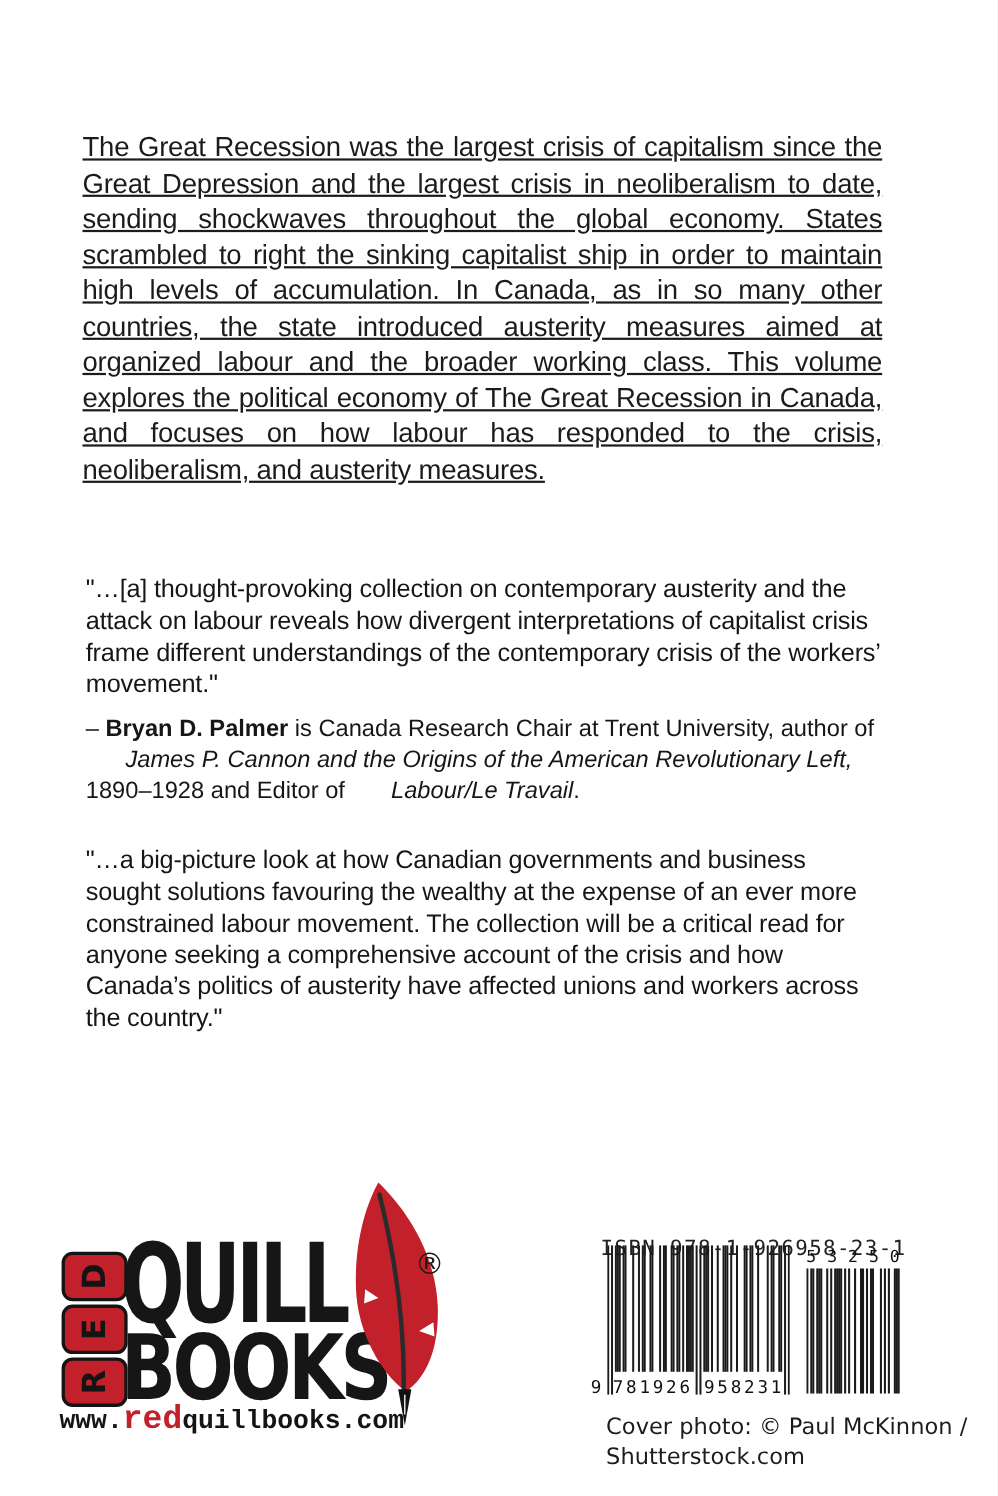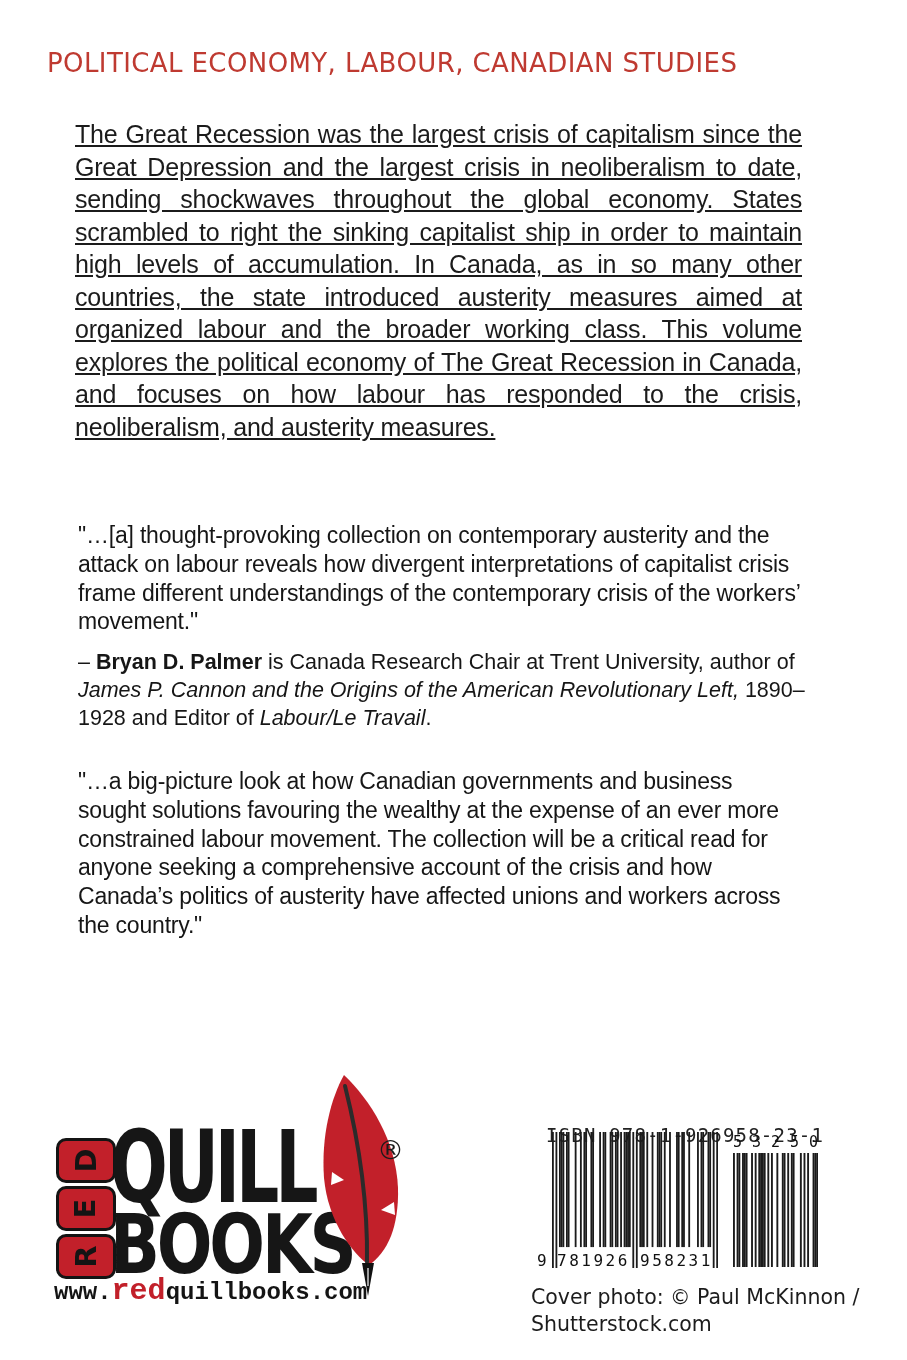--- a/index.html
+++ b/index.html
@@ -22,21 +22,21 @@
     letter-spacing:-.2px;color:#1b1b1b;text-decoration:underline;
   }
   
   .quote{left:78px;width:722px;font-size:23px;line-height:28.8px;color:#161616;letter-spacing:-.2px;}
   .quote-1{top:521px;}
   .quote-2{top:767px;}
   .attrib{left:78px;width:735px;font-size:21.5px;line-height:28px;color:#161616;}
   .attrib-1{top:648px;}
   .attrib-2{top:953px;}
   .attrib b{font-weight:700;}
-  .attrib i{font-style:italic;}
+  .attrib i{font-style:italic;margin-left:36px;}
   
   .logo{left:50px;top:1072px;width:375px;height:250px;}
   .red-col{position:absolute;left:6px;top:66px;display:flex;flex-direction:column;gap:3px;}
   .red-block{
     width:54px;height:39px;background:#c2202a;border:3px solid #141414;border-radius:10px;
     display:flex;align-items:center;justify-content:center;
   }
   .red-block span{
     display:block;transform:rotate(-90deg);
     font-family:"DejaVu Sans",sans-serif;font-weight:700;font-size:29px;color:#141414;line-height:1;
@@ -68,29 +68,28 @@
   .bc-digit{position:absolute;bottom:-2px;font-family:"DejaVu Sans Mono",monospace;font-size:16px;color:#111;}
   .bc-d-left{left:-15px;}
   .bc-d-g1{left:5px;width:72px;text-align:center;letter-spacing:2.5px;}
   .bc-d-g2{left:88px;width:74px;letter-spacing:2.5px;}
   .bc-addon{left:733px;top:1133px;width:85px;height:134px;}
   .addon-digits{
     position:absolute;left:0;top:0;width:85px;display:flex;justify-content:space-between;
     font-family:"DejaVu Sans Mono",monospace;font-size:15px;color:#111;
   }
   .bc-addon svg{position:absolute;left:0;top:20px;width:85px;height:114px;}
-  .credit{left:531px;top:1284px;font-family:"DejaVu Sans",sans-serif;font-size:20.5px;line-height:26.5px;color:#1c1c1c;}
+  .credit{left:551px;top:1284px;font-family:"DejaVu Sans",sans-serif;font-size:20.5px;line-height:26.5px;color:#1c1c1c;}
   svg rect.bar{fill:#1b1b1b;}
 </style>
 </head>
 <body>
 
 <div id="cover">
 
-  <div class="abs category">POLITICAL ECONOMY, LABOUR, CANADIAN STUDIES</div>
 
   <div class="abs synopsis">The Great Recession was the largest crisis of capitalism since the Great Depression and the largest crisis in neoliberalism to date, sending shockwaves throughout the global economy. States scrambled to right the sinking capitalist ship in order to maintain high levels of accumulation. In Canada, as in so many other countries, the state introduced austerity measures aimed at organized labour and the broader working class. This volume explores the political economy of The Great Recession in Canada, and focuses on how labour has responded to the crisis, neoliberalism, and austerity measures.</div>
 
   <div class="abs quote quote-1">"…[a] thought-provoking collection on contemporary austerity and the attack on labour reveals how divergent interpretations of capitalist crisis frame different understandings of the contemporary crisis of the workers’ movement."</div>
 
   <div class="abs attrib attrib-1"><span>– </span><b>Bryan D. Palmer</b><span> is Canada Research Chair at Trent University, author of </span><i>James P. Cannon and the Origins of the American Revolutionary Left,</i><span> 1890–1928 and Editor of </span><i>Labour/Le Travail</i><span>.</span></div>
 
   <div class="abs quote quote-2">"…a big-picture look at how Canadian governments and business sought solutions favouring the wealthy at the expense of an ever more constrained labour movement. The collection will be a critical read for anyone seeking a comprehensive account of the crisis and how Canada’s politics of austerity have affected unions and workers across the country."</div>
 
 

